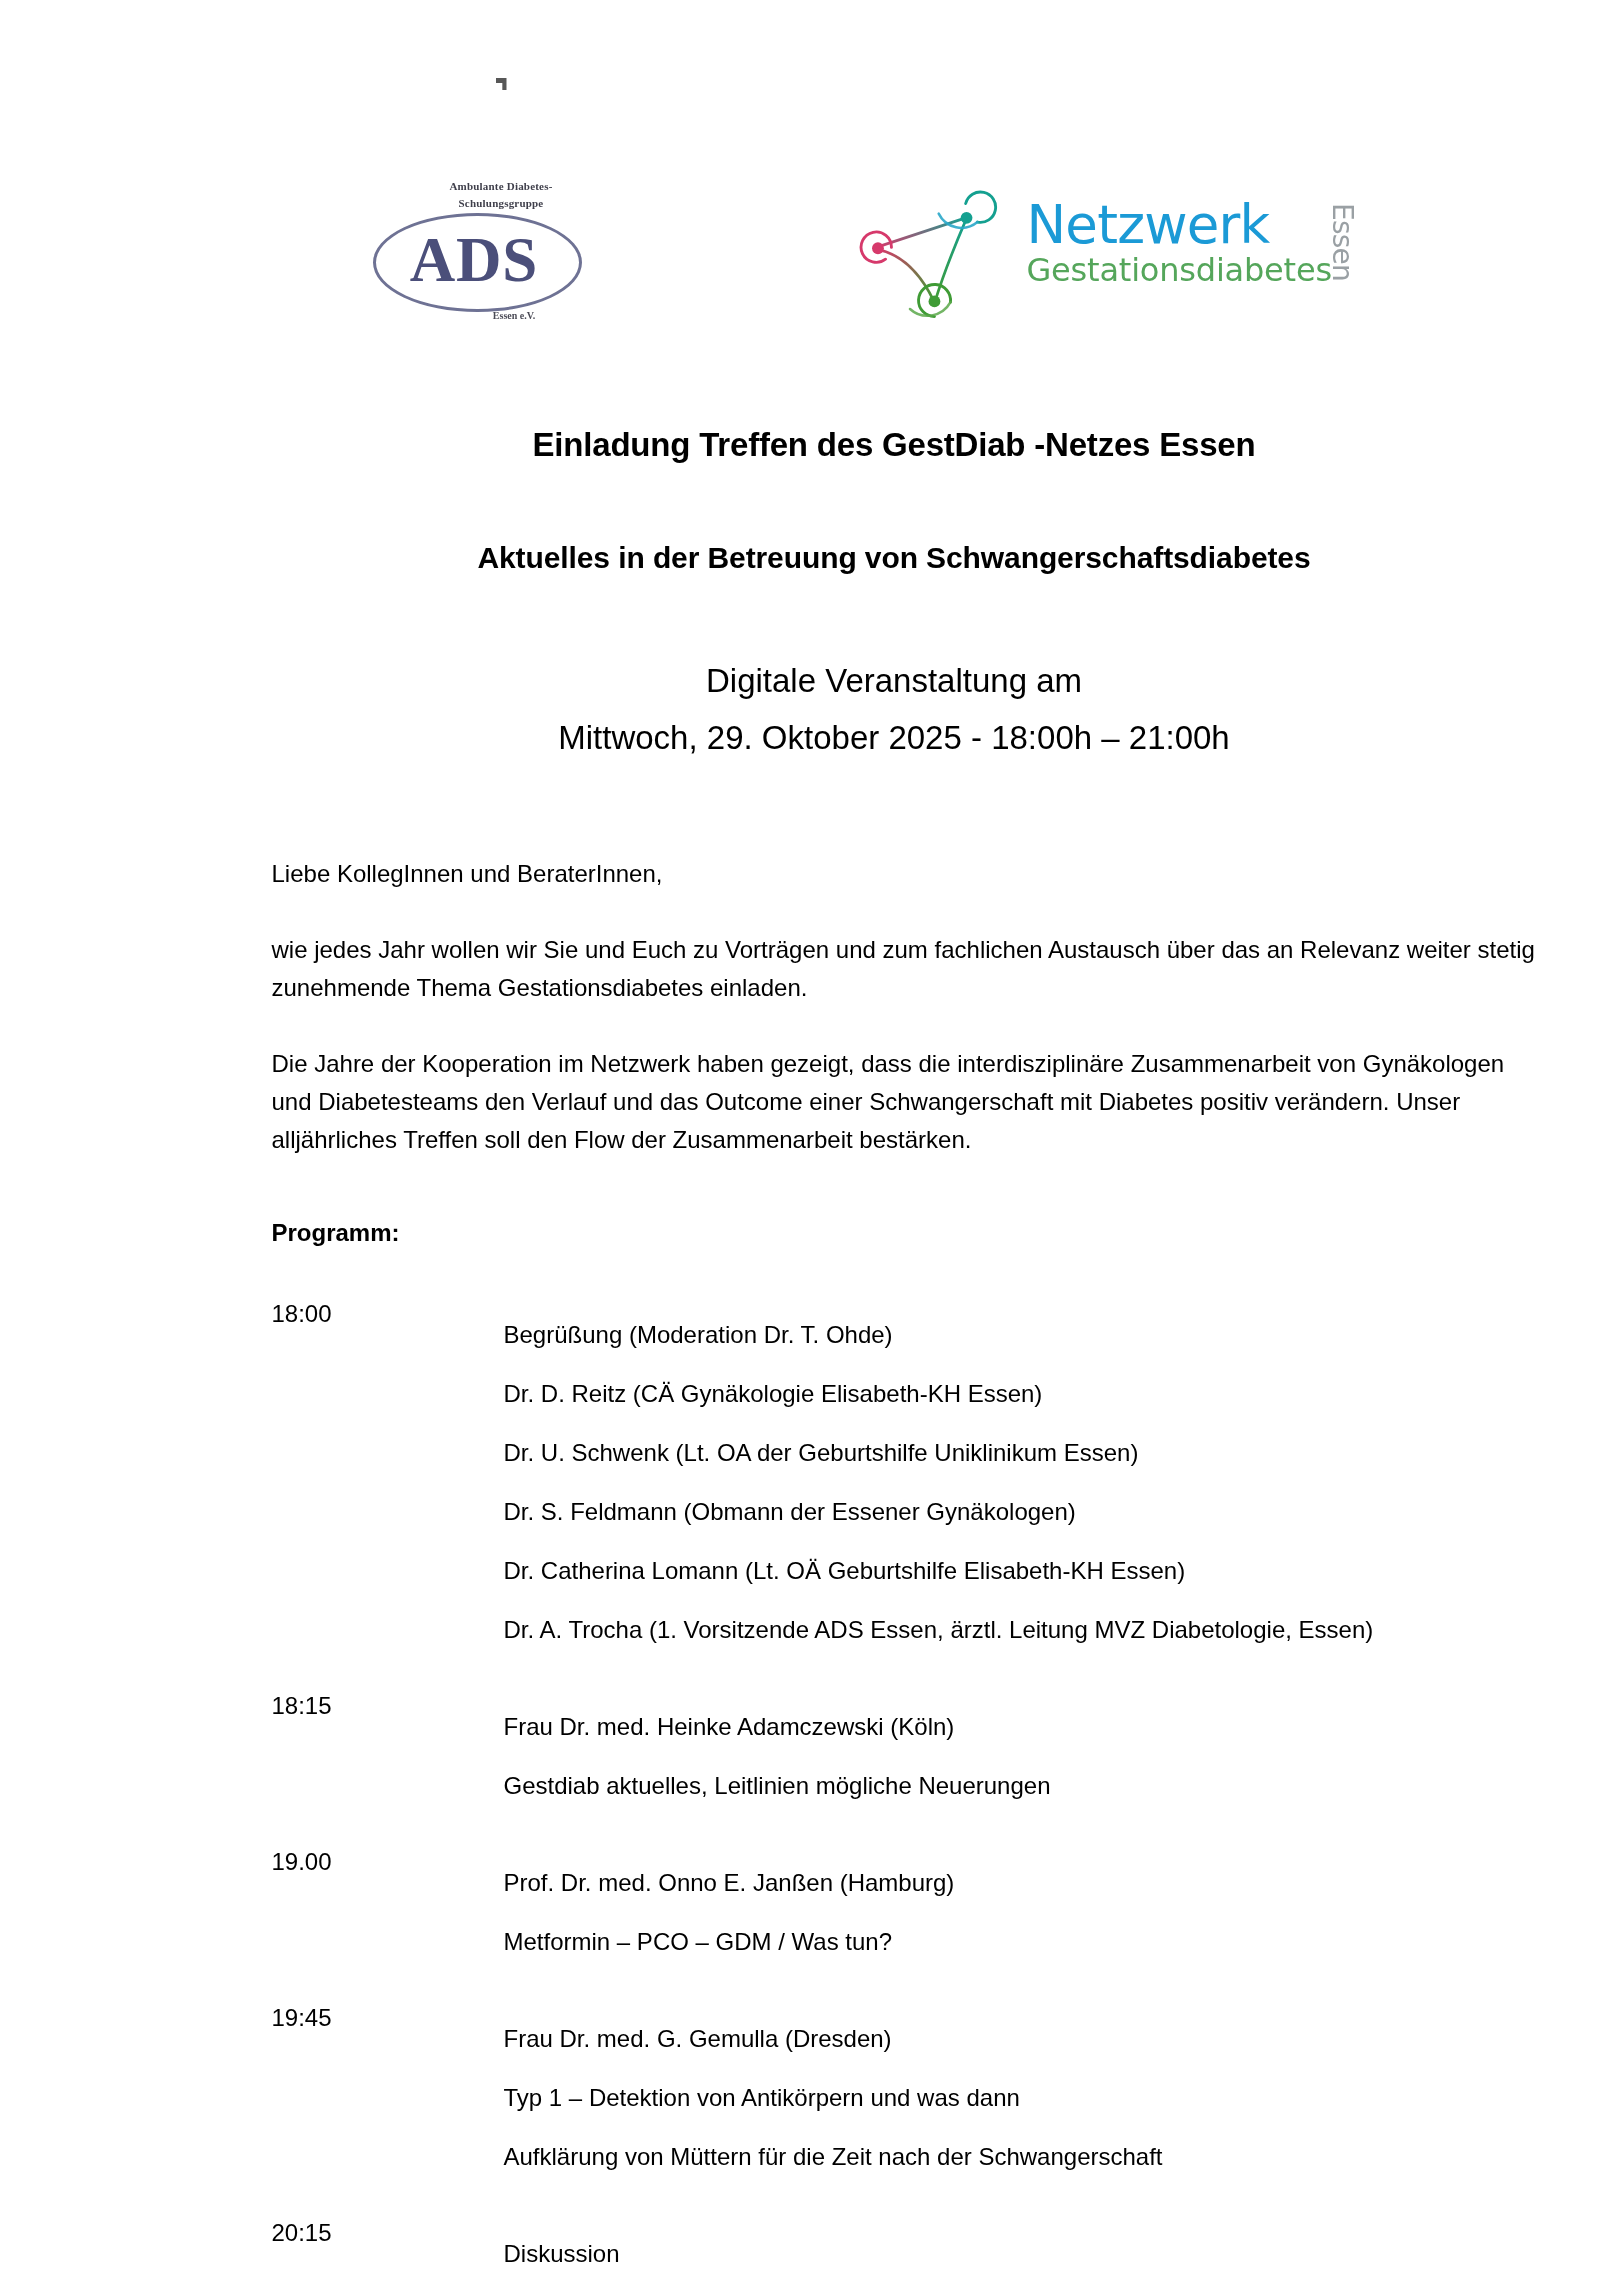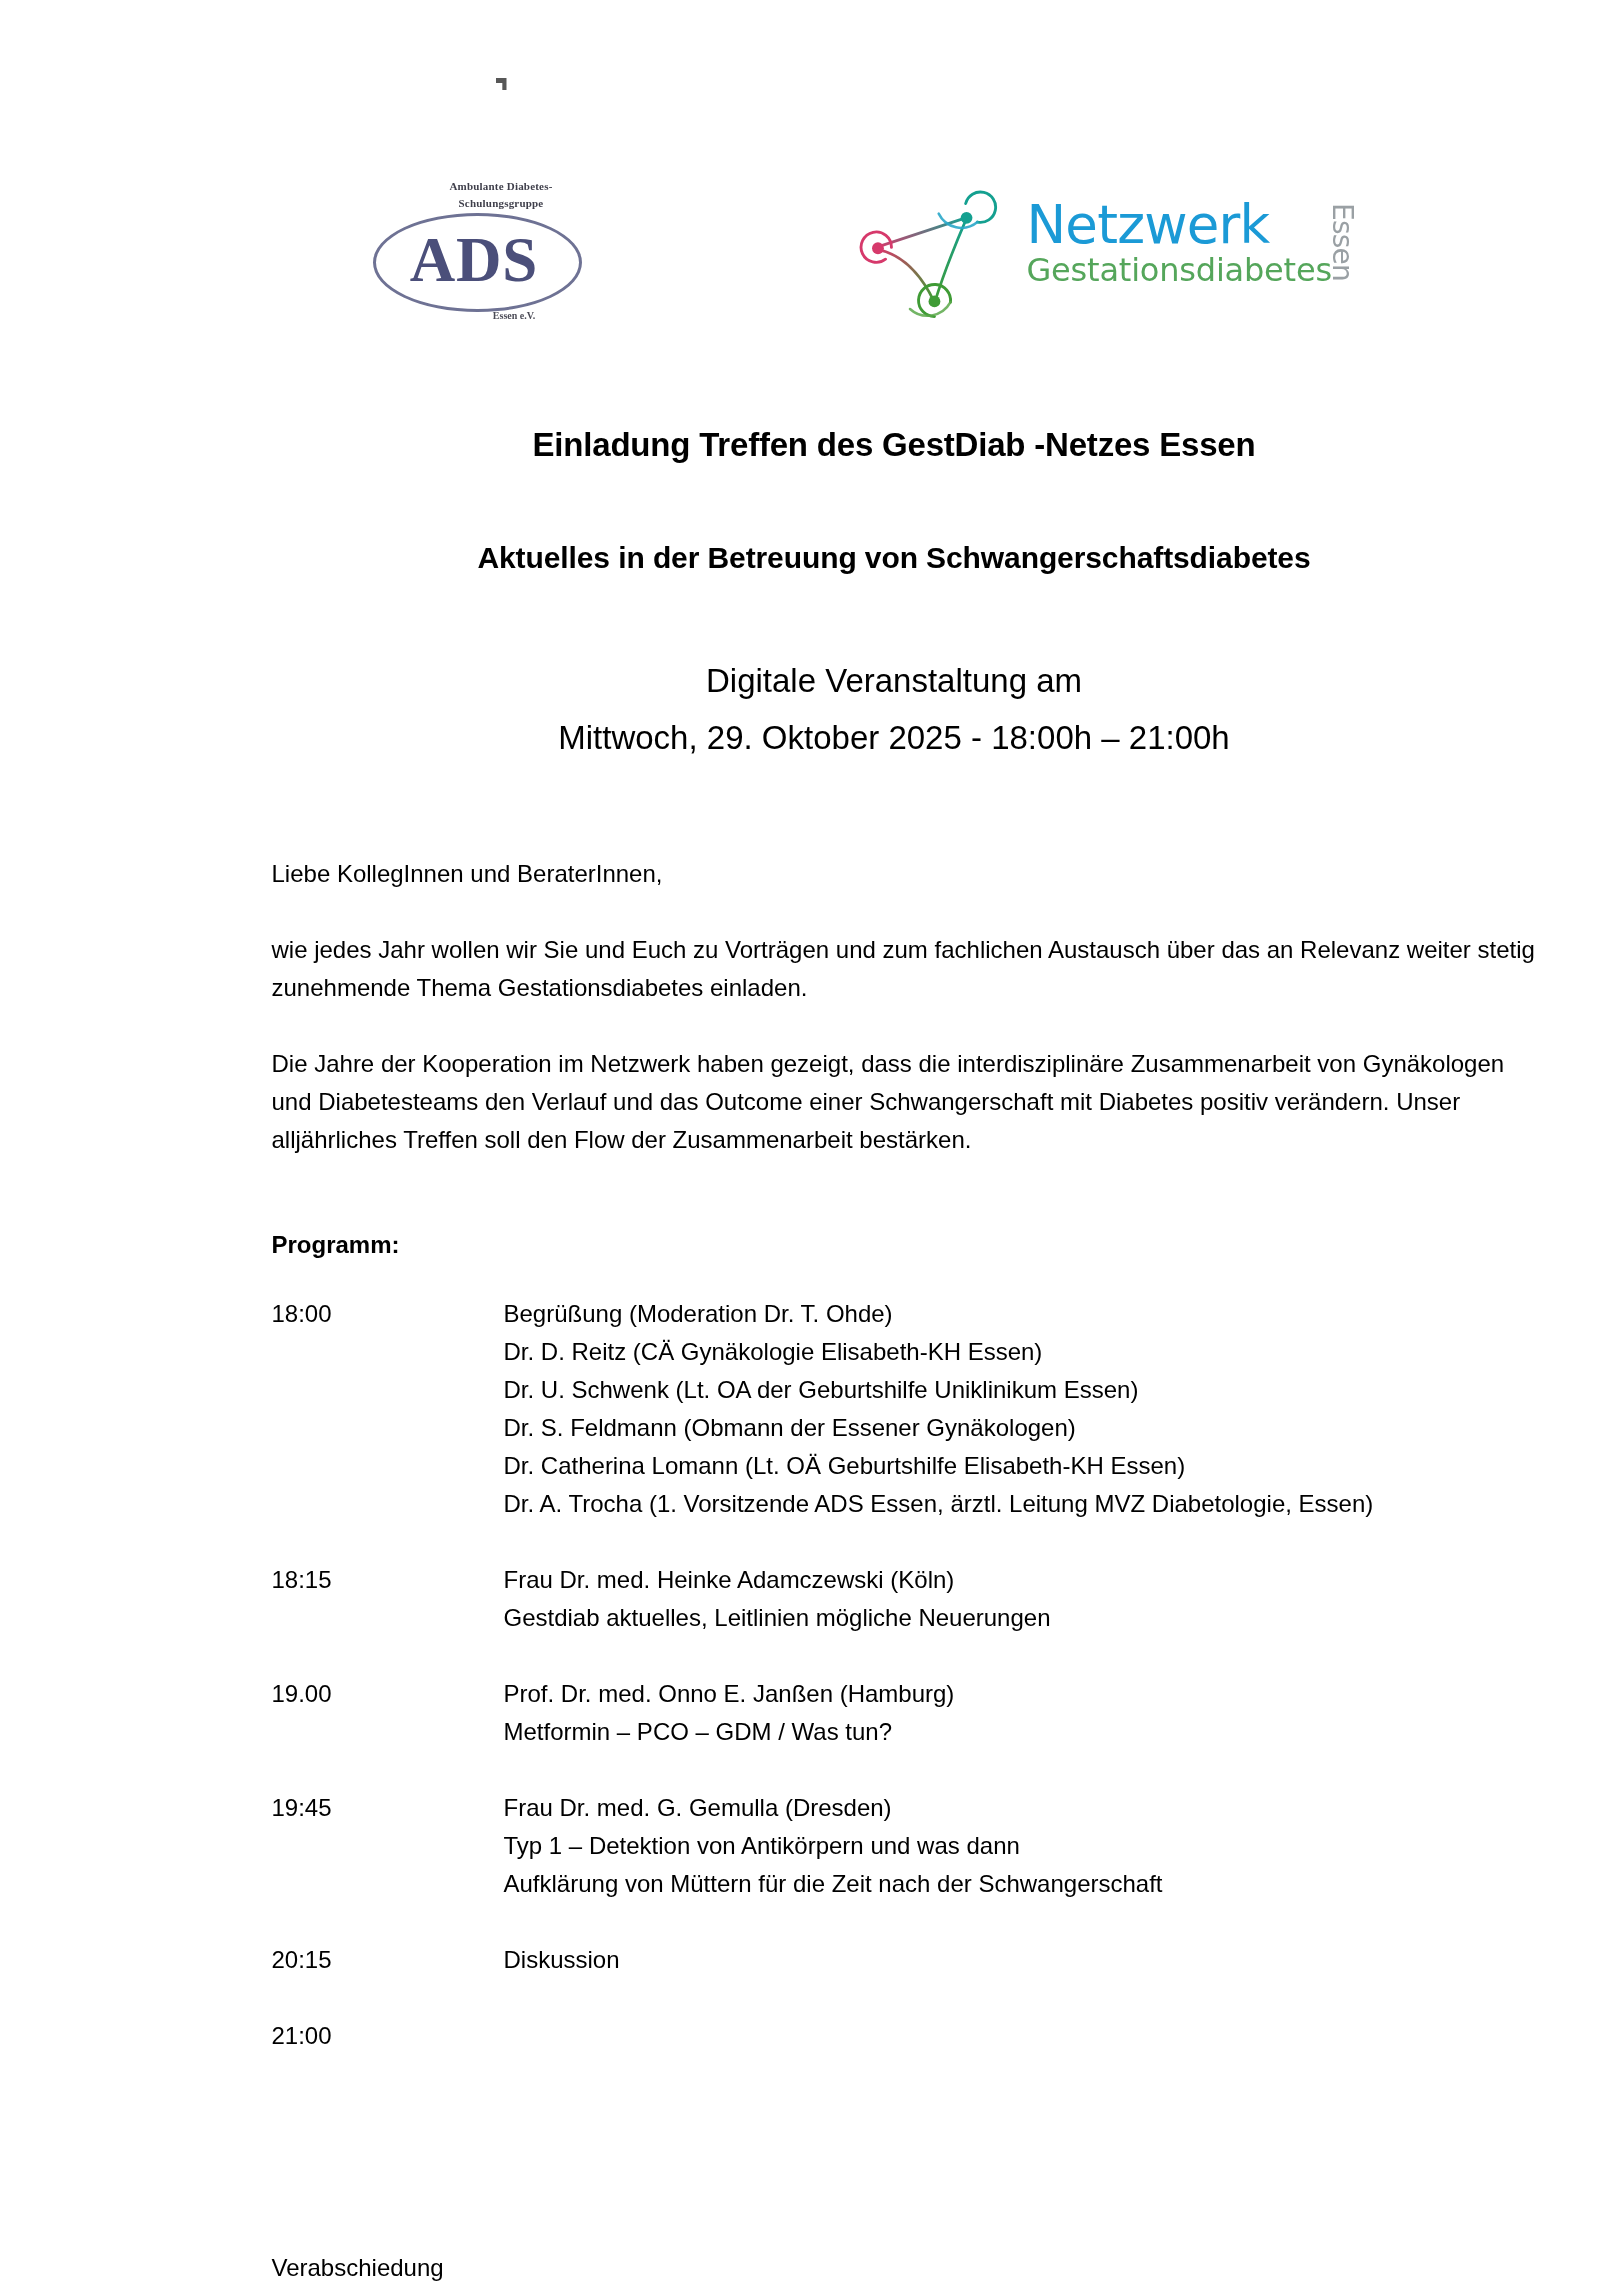--- a/index.html
+++ b/index.html
@@ -203,21 +203,20 @@
     margin-top: 16px;
   }
   .para { margin: 0 0 38px 0; }
 
   .programm-label {
     position: absolute;
     left: 189px;
     top: 1219px;
     font-size: 24px;
     font-weight: bold;
-    margin-top: 12px;
   }
 
   
   .schedule {
     position: absolute;
     left: 189px;
     top: 1295px;
     width: 1268px;
     font-size: 24px;
     line-height: 38px;
@@ -230,20 +229,21 @@
   .sched-row:last-child { margin-bottom: 0; flex-direction: column; }
   .sched-time {
     flex: 0 0 232px;
     white-space: nowrap;
   }
   .sched-items {
     flex: 1 1 auto;
   }
   .sched-item {
     white-space: nowrap;
+    margin-top: 21px;
   }
 </style>
 </head>
 <body>
 
 <div class="page">
 
   <div class="scan-mark"></div>
 
   <div class="logo-band">

